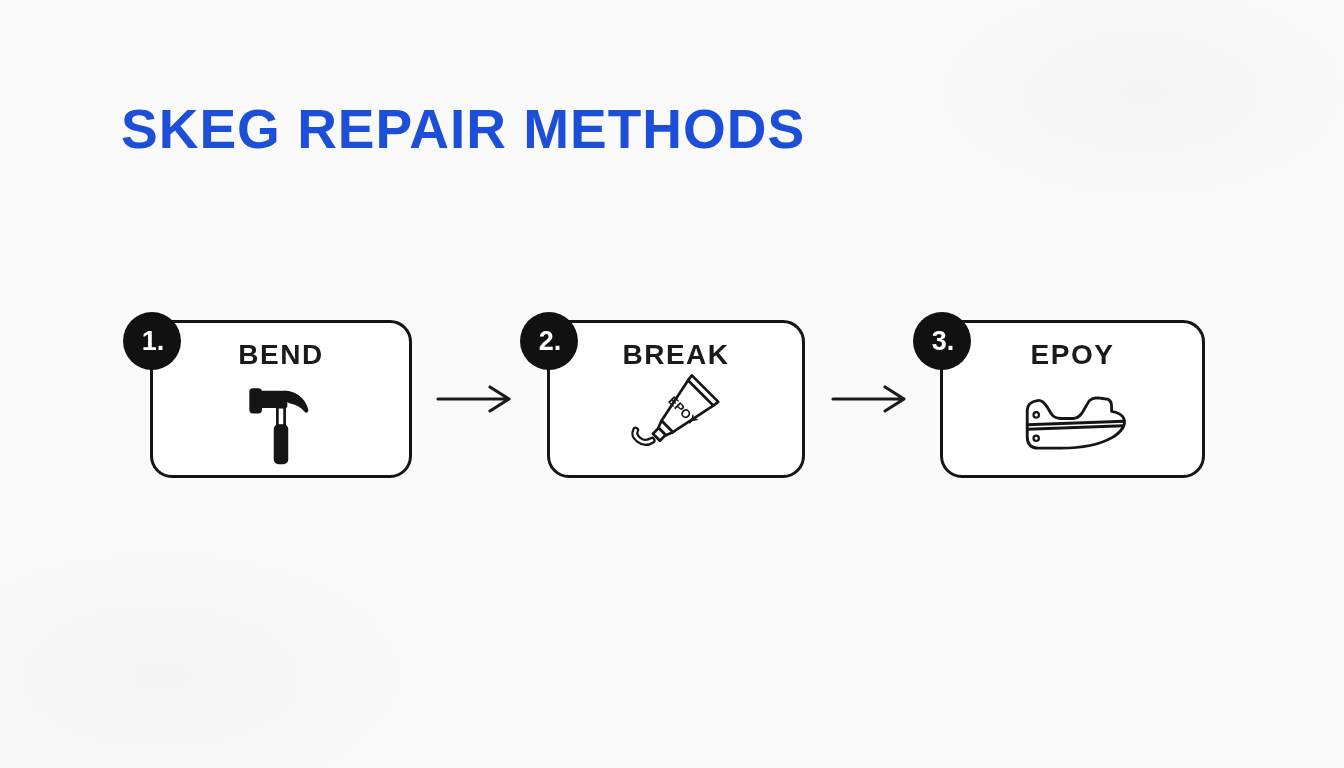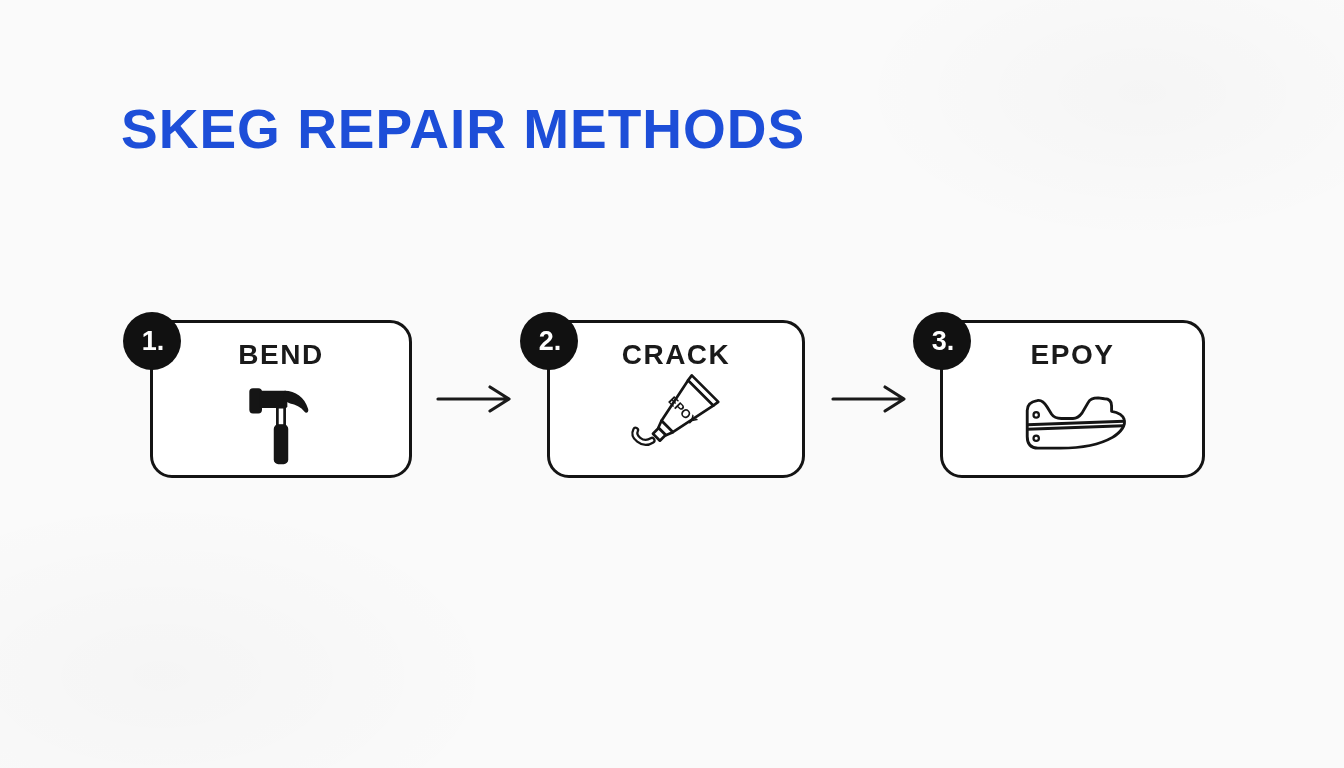--- a/index.html
+++ b/index.html
@@ -96,21 +96,21 @@
 </div>
 
 <div class="connector" id="connector-1">
   <svg viewBox="0 0 78 30" width="78" height="30" aria-hidden="true">
     <path d="M2 15 H72 M54 3 L73 15 L54 27" fill="none" stroke="#1a1a1a" stroke-width="3.2" stroke-linecap="round" stroke-linejoin="round"></path>
   </svg>
 </div>
 
 <div class="step-box" id="step-box-2">
   <div class="step-badge">2.</div>
-  <div class="step-label">CRACK</div>
+  <div class="step-label">BREAK</div>
   <div class="icon-wrap">
     <svg viewBox="0 0 110 112" width="100" height="100" aria-hidden="true">
       <g transform="rotate(45 55 50)">
         <g stroke="#151515" stroke-width="3" fill="#ffffff" stroke-linejoin="round">
           <path d="M34 4 L76 4 L75 11 L35 11 Z"></path>
           <path d="M35 11 L46 64 L64 64 L75 11 Z"></path>
           <path d="M46 64 L49 72 L61 72 L64 64 Z"></path>
           <rect x="49.5" y="72" width="11" height="9"></rect>
         </g>
         <path d="M54 87 q-2 9 -11 10 q-8 1 -10 -5" fill="none" stroke="#151515" stroke-width="8" stroke-linecap="round"></path>

